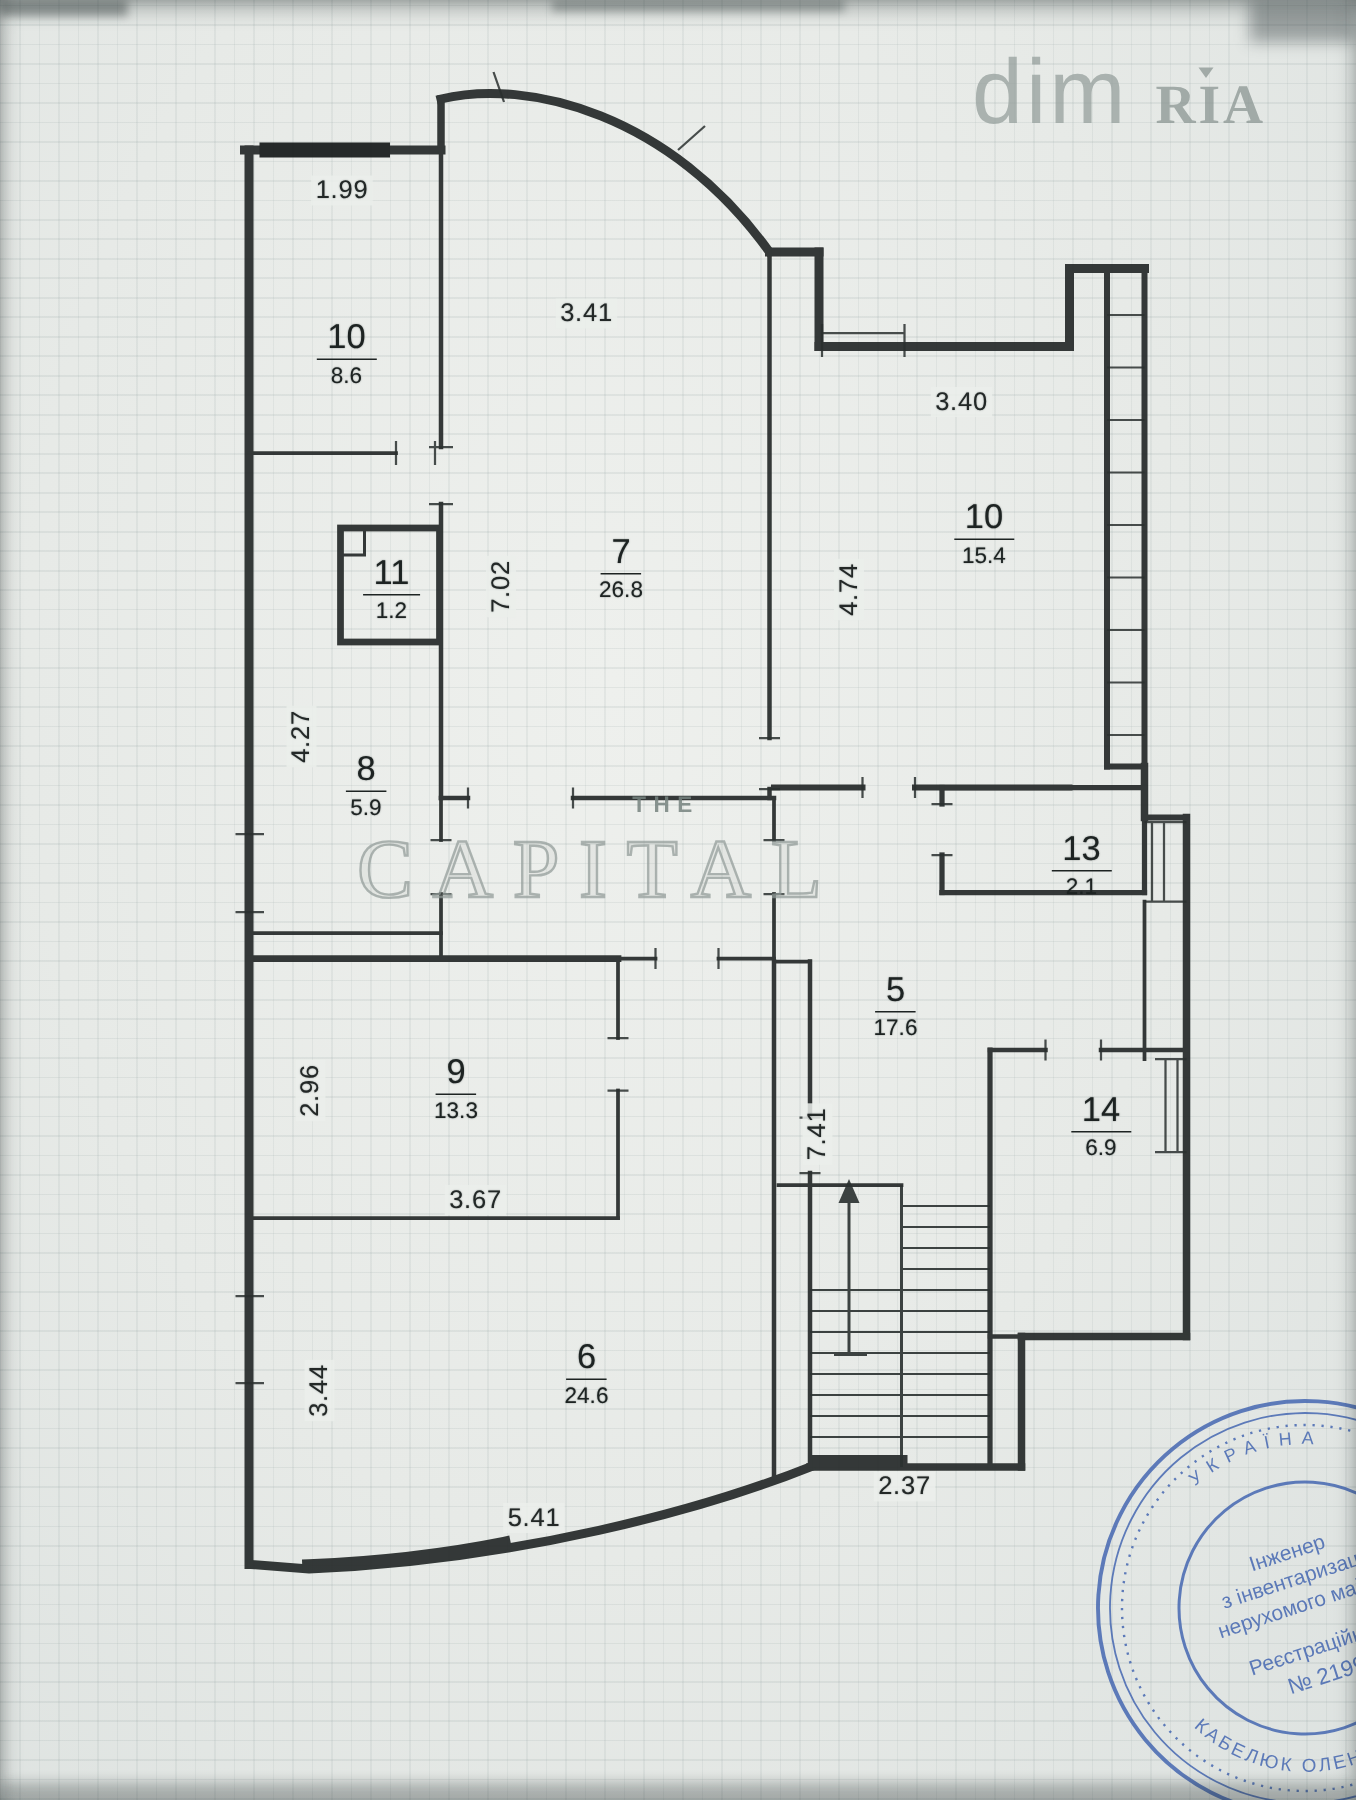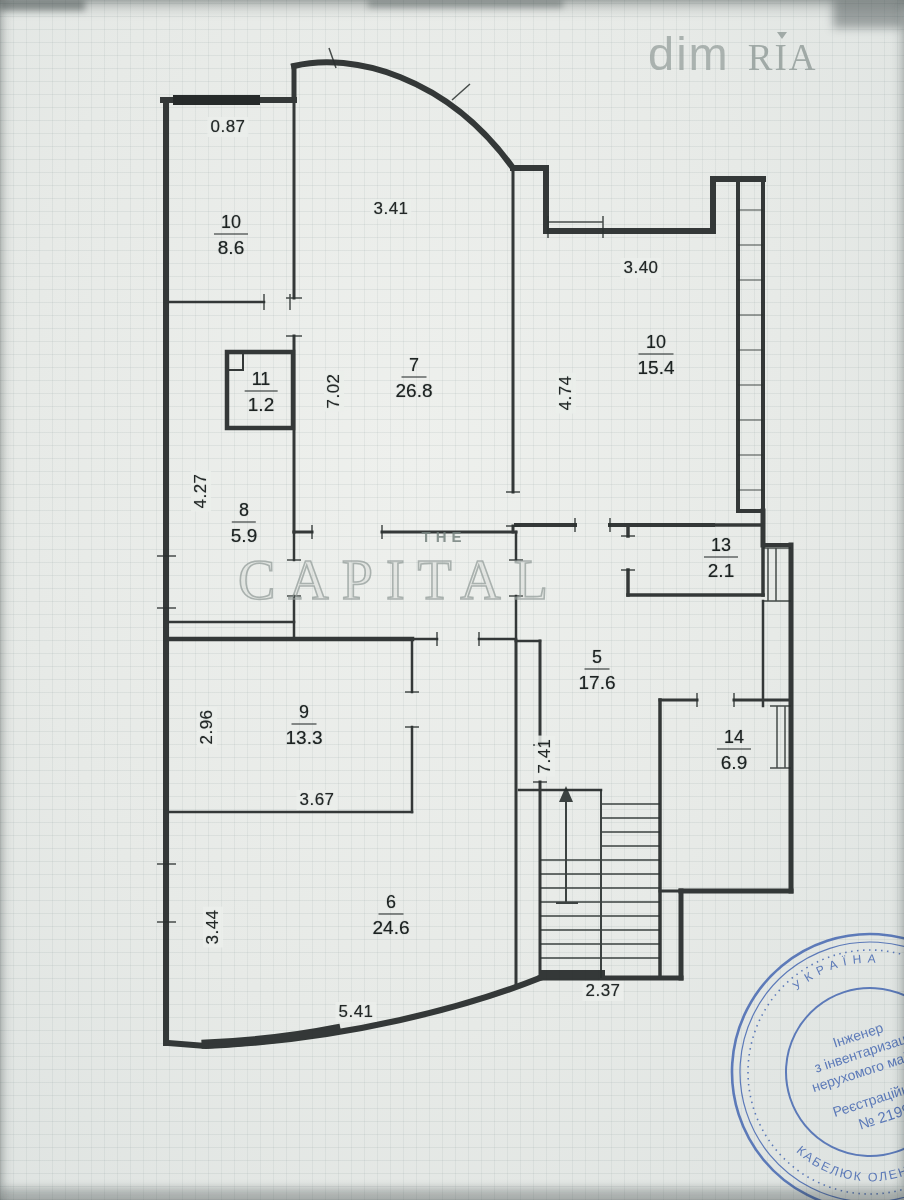--- a/index.html
+++ b/index.html
@@ -27,28 +27,28 @@
   .dim {
     position:absolute; transform:translate(-50%,-50%);
     font-size:17px; letter-spacing:.5px; color:#232827; white-space:nowrap;
     background:rgba(235,238,235,.85); padding:0 3px;
     text-shadow:0 0 1px rgba(35,45,45,.55);
   }
   .dim.v  { transform:translate(-50%,-50%) rotate(-90deg); }
 
   .room { position:absolute; transform:translate(-50%,-50%); text-align:center;
           color:#1d2322; text-shadow:0 0 1px rgba(30,40,40,.6); }
-  .room .num  { display:inline-block; font-size:18px; padding:0 7px 1px;
+  .room .num  { display:inline-block; font-size:23px; padding:0 7px 1px;
                 border-bottom:1.7px solid #1d2322; }
-  .room .area { display:block; font-size:19px; padding-top:2px; }
+  .room .area { display:block; font-size:15px; padding-top:2px; }
 
   .brand { position:absolute; top:26px; left:648px; display:flex; align-items:baseline;
            opacity:.75; }
-  .brand .dim-word { font-size:47px; color:#96a09d; letter-spacing:2px; }
-  .brand .ria-word { position:relative; margin-left:18px; font-size:37px; font-weight:normal;
+  .brand .dim-word { font-size:61px; color:#96a09d; letter-spacing:2px; }
+  .brand .ria-word { position:relative; margin-left:18px; font-size:37px; font-weight:bold;
                      font-family:"Liberation Serif", serif; color:#8b9693; letter-spacing:2px; }
   .brand .ria-flag { position:absolute; left:29px; top:-4px; width:0; height:0;
                      border-left:5px solid transparent; border-right:5px solid transparent;
                      border-top:7px solid #8b9693; }
 
   .wm-the  { position:absolute; left:444px; top:528px; transform:translateX(-50%);
              font-size:15px; letter-spacing:5px; color:rgba(118,130,127,.85);font-weight:bold; }
   .wm-name { position:absolute; left:238px; top:548px;
              font-family:"Liberation Serif", serif; font-weight:normal; font-size:56px;
              letter-spacing:13px; color:rgba(178,186,183,.16);
@@ -209,42 +209,42 @@
     <span class="area">26.8</span>
   </div>
   <div class="room" style="left:656px; top:355px;">
     <span class="num">10</span>
     <span class="area">15.4</span>
   </div>
   <div class="room" style="left:244px; top:523px;">
     <span class="num">8</span>
     <span class="area">5.9</span>
   </div>
-  <div class="room" style="left:721px; top:558px;text-align:center;">
+  <div class="room" style="left:721px; top:576px;text-align:center;">
     <span class="num">13</span>
     <span class="area">2.1</span>
   </div>
   <div class="room" style="left:597px; top:670px;">
     <span class="num">5</span>
     <span class="area">17.6</span>
   </div>
   <div class="room" style="left:304px; top:725px;">
     <span class="num">9</span>
     <span class="area">13.3</span>
   </div>
   <div class="room" style="left:734px; top:750px;">
     <span class="num">14</span>
     <span class="area">6.9</span>
   </div>
   <div class="room" style="left:391px; top:915px;">
     <span class="num">6</span>
     <span class="area">24.6</span>
   </div>
 
-  <div class="dim" style="left:228px; top:127px;">0.87</div>
+  <div class="dim" style="left:228px; top:127px;">1.99</div>
   <div class="dim" style="left:391px; top:209px;">3.41</div>
   <div class="dim" style="left:641px; top:268px;">3.40</div>
   <div class="dim v" style="left:334px; top:391px;">7.02</div>
   <div class="dim v" style="left:566px; top:393px;">4.74</div>
   <div class="dim v" style="left:201px; top:491px;">4.27</div>
   <div class="dim v" style="left:207px; top:727px;">2.96</div>
   <div class="dim" style="left:297px; top:800px;margin-left:20px;">3.67</div>
   <div class="dim v" style="left:545px; top:756px;">7.41</div>
   <div class="dim v" style="left:213px; top:927px;">3.44</div>
   <div class="dim" style="left:603px; top:991px;">2.37</div>

